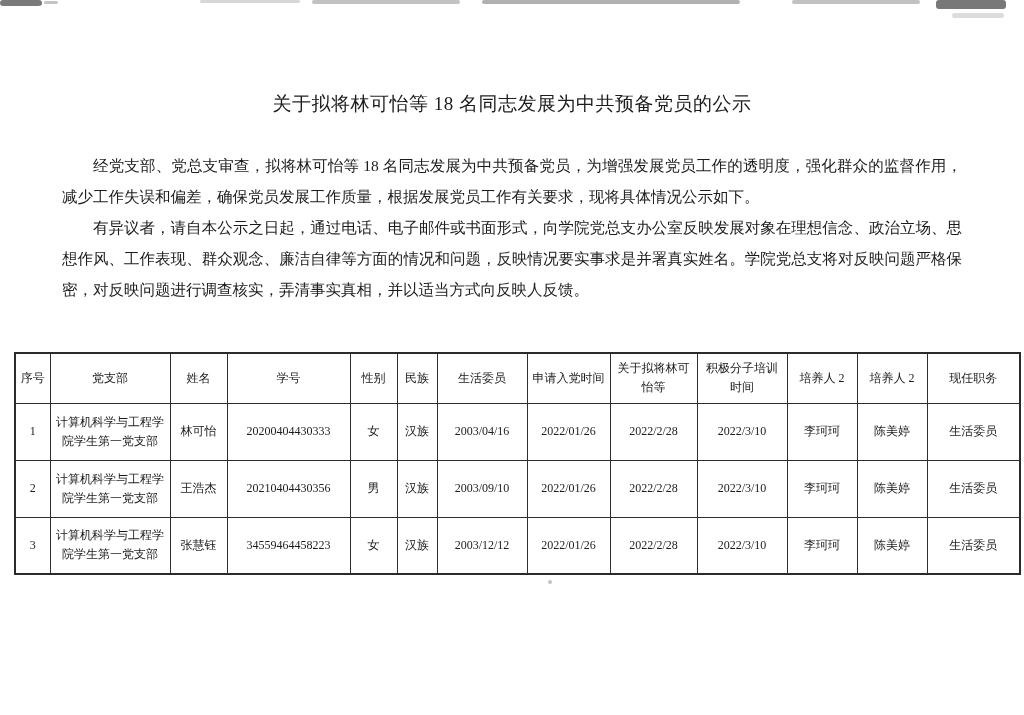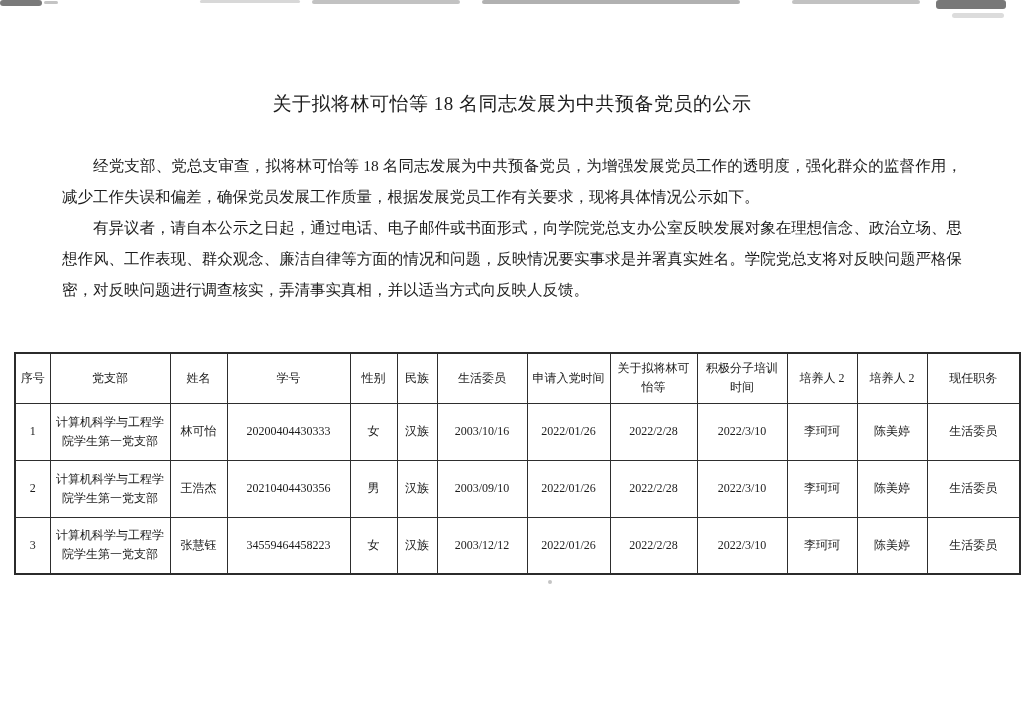--- a/index.html
+++ b/index.html
@@ -138,21 +138,21 @@
         </tr>
     </thead>
     <tbody>
         <tr>
           <td>1</td>
           <td>计算机科学与工程学院学生第一党支部</td>
           <td>林可怡</td>
           <td>20200404430333</td>
           <td>女</td>
           <td>汉族</td>
-          <td>2003/10/16</td>
+          <td>2003/04/16</td>
           <td>2022/01/26</td>
           <td>2022/2/28</td>
           <td>2022/3/10</td>
           <td>李珂珂</td>
           <td>陈美婷</td>
           <td>生活委员</td>
         </tr>
         <tr>
           <td>2</td>
           <td>计算机科学与工程学院学生第一党支部</td>

